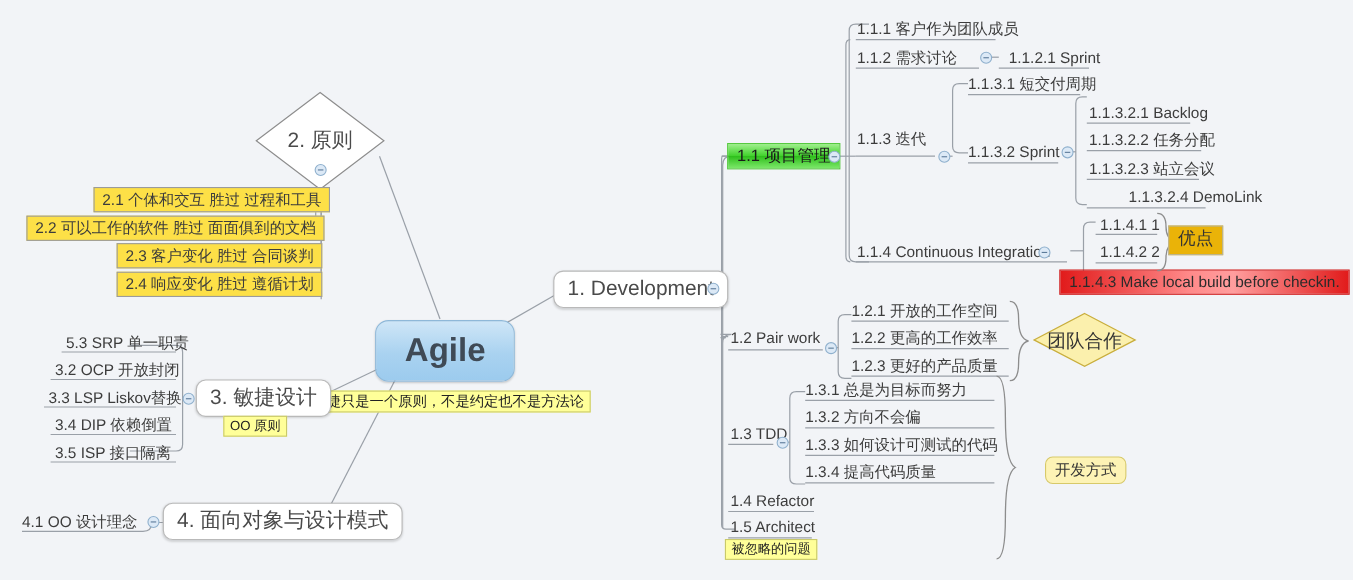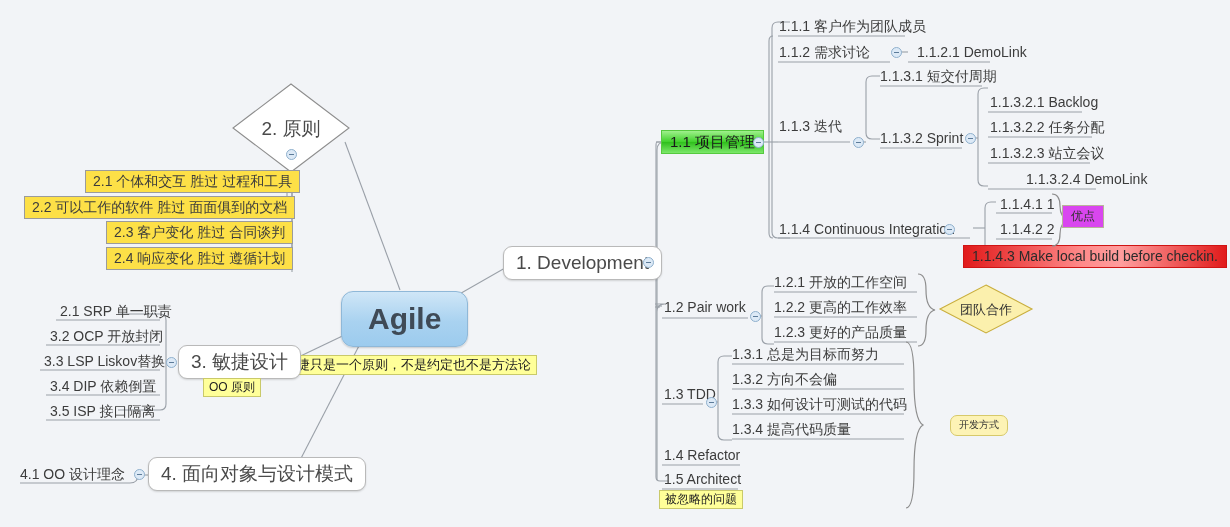--- a/index.html
+++ b/index.html
@@ -92,40 +92,40 @@
   .yellow{
     font-size:13px;color:#222;
     padding:2px 5px 3px 5px;
     background:#ffff99;
     border:1px solid #c9c96a;
   }
   .yellow-small{font-size:12px;}
 
   
   .cream{
-    font-size:12px;color:#333;
+    font-size:16px;color:#333;
     padding:4px 8px 5px 8px;
-    background:#d946ef;
+    background:#eab308;
     border:1px solid #b8b49a;
   }
 
   
   .yellow-round{
-    font-size:10px;color:#333;
+    font-size:14px;color:#333;
     padding:4px 8px 5px 8px;
     background:#fdf3b5;
     border:1px solid #d7c96a;
     border-radius:7px;
   }
 
   
   .ydiamond{
     width:96px;height:52px;
     display:flex;align-items:center;justify-content:center;
-    font-size:13px;color:#333;
+    font-size:17px;color:#333;
   }
   .ydiamond .dtext{position:relative;z-index:2;}
 
   
   .toggle{
     position:absolute;width:11px;height:11px;border-radius:50%;
     background:#dce9f6;border:1px solid #8fb0cd;
     box-sizing:border-box;
   }
   .toggle::after{
@@ -248,40 +248,40 @@
 
   <div class="node boxed" style="left:85px;top:170px;">2.1 个体和交互 胜过 过程和工具</div>
   <div class="node boxed" style="left:24px;top:196px;">2.2 可以工作的软件 胜过 面面俱到的文档</div>
   <div class="node boxed" style="left:106px;top:221px;">2.3 客户变化 胜过 合同谈判</div>
   <div class="node boxed" style="left:106px;top:247px;">2.4 响应变化 胜过 遵循计划</div>
 
   <div class="node topic" style="left:178px;top:345px;">3. 敏捷设计</div>
   <div class="toggle" style="left:166px;top:357px;"></div>
   <div class="node yellow yellow-small" style="left:203px;top:378px;">OO 原则</div>
 
-  <div class="node leaf" style="left:56px;top:301px;">2.1 SRP 单一职责</div>
+  <div class="node leaf" style="left:56px;top:301px;">5.3 SRP 单一职责</div>
   <div class="node leaf" style="left:46px;top:326px;">3.2 OCP 开放封闭</div>
   <div class="node leaf" style="left:40px;top:351px;">3.3 LSP Liskov替换</div>
   <div class="node leaf" style="left:46px;top:376px;">3.4 DIP 依赖倒置</div>
   <div class="node leaf" style="left:46px;top:401px;">3.5 ISP 接口隔离</div>
 
   <div class="node topic" style="left:148px;top:457px;">4. 面向对象与设计模式</div>
   <div class="toggle" style="left:134px;top:469px;"></div>
   <div class="node leaf" style="left:16px;top:464px;">4.1 OO 设计理念</div>
 
   <div class="node topic" style="left:503px;top:246px;">1. Development</div>
   <div class="toggle" style="left:643px;top:257px;"></div>
 
   <div class="node green" style="left:661px;top:130px;">1.1 项目管理</div>
   <div class="toggle" style="left:753px;top:137px;"></div>
 
   <div class="node leaf" style="left:775px;top:16px;">1.1.1 客户作为团队成员</div>
   <div class="node leaf" style="left:775px;top:42px;">1.1.2 需求讨论</div>
   <div class="toggle" style="left:891px;top:47px;"></div>
-  <div class="node leaf" style="left:913px;top:42px;">1.1.2.1 DemoLink</div>
+  <div class="node leaf" style="left:913px;top:42px;">1.1.2.1 Sprint</div>
 
   <div class="node leaf" style="left:775px;top:116px;">1.1.3 迭代</div>
   <div class="toggle" style="left:853px;top:137px;"></div>
   <div class="node leaf" style="left:876px;top:66px;">1.1.3.1 短交付周期</div>
   <div class="node leaf" style="left:876px;top:128px;">1.1.3.2 Sprint</div>
   <div class="toggle" style="left:965px;top:133px;"></div>
 
   <div class="node leaf" style="left:986px;top:92px;">1.1.3.2.1 Backlog</div>
   <div class="node leaf" style="left:986px;top:117px;">1.1.3.2.2 任务分配</div>
   <div class="node leaf" style="left:986px;top:143px;">1.1.3.2.3 站立会议</div>

